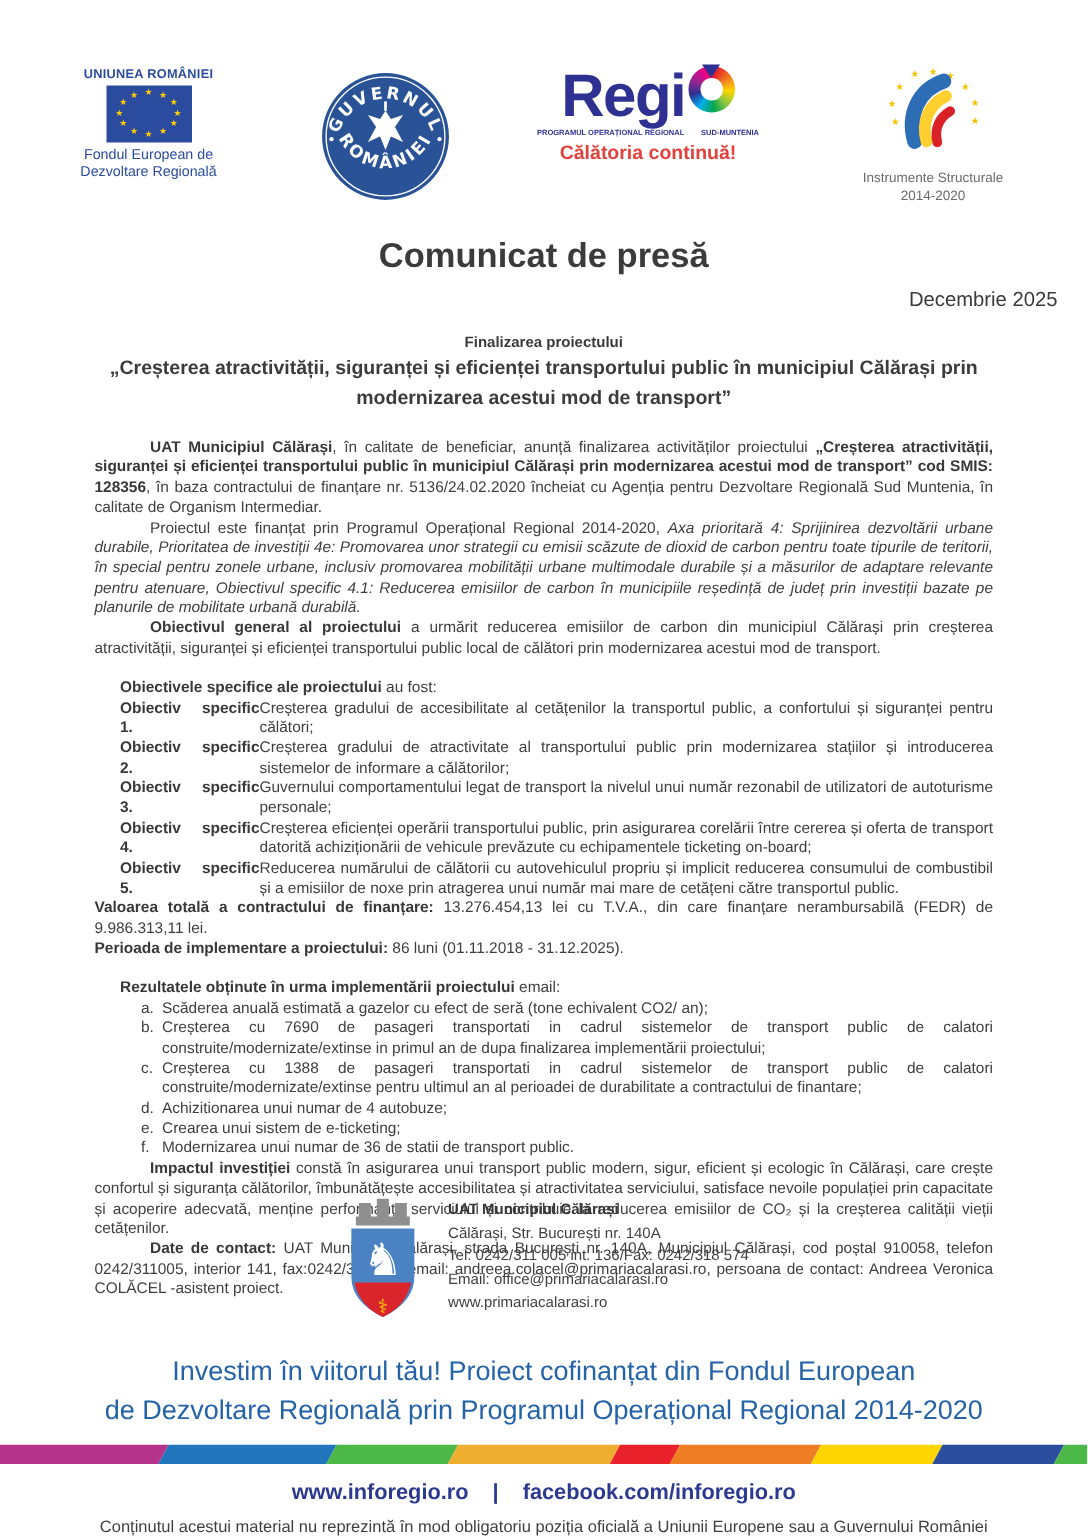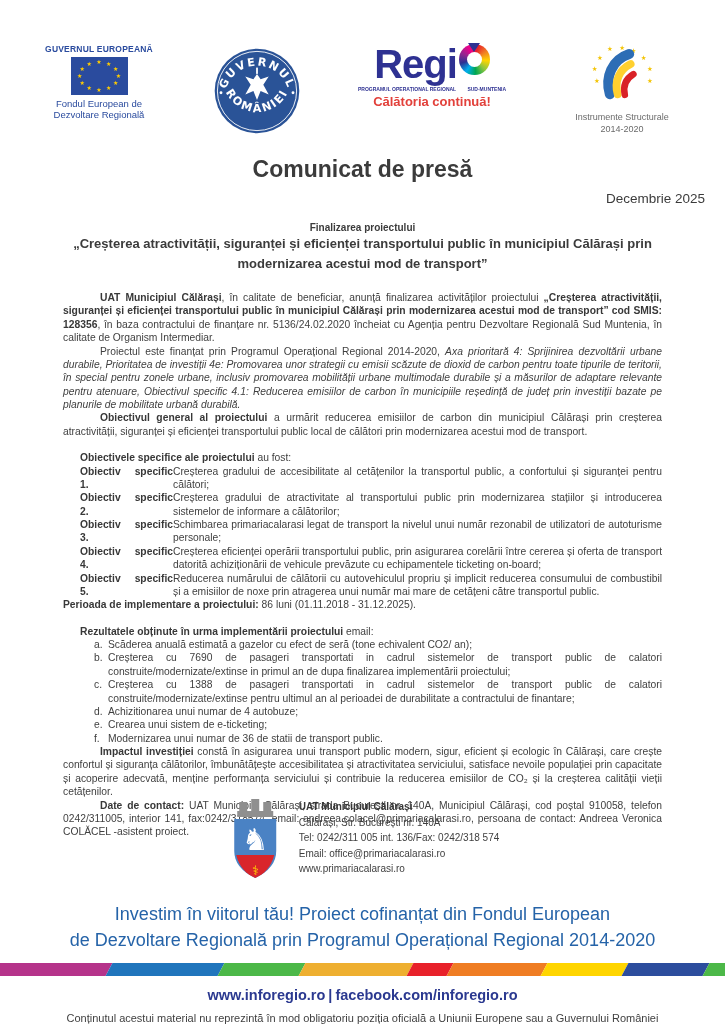--- a/index.html
+++ b/index.html
@@ -67,35 +67,35 @@
   .org-text{font-size:10px;line-height:1.55;color:#3f3f3f;text-align:left;}
   .org-name{font-weight:bold;color:#383838;}
 
   
   .bottom{position:absolute;top:901px;left:0;width:725px;}
   .investim{text-align:center;font-size:18px;line-height:1.45;color:#2563a8;}
   .stripe{margin-top:10px;height:13px;display:flex;overflow:hidden;}
   .stripe .seg{transform:skewX(-28deg);}
   .stripe .seg:first-child{margin-left:-12px;}
   .stripe .seg:last-child{margin-right:-12px;}
-  .links{margin-top:11px;display:flex;justify-content:center;gap:3px;
+  .links{margin-top:11px;display:flex;justify-content:center;gap:16px;
          font-size:14.5px;font-weight:bold;color:#2b3990;}
   .links .lnk{cursor:pointer;}
   .disclaimer{margin-top:9px;text-align:center;font-size:11px;color:#3f3f3f;}
   svg text{font-family:"DejaVu Sans",sans-serif;}
 </style>
 </head>
 <body>
 
 <div class="page">
 
   <div class="logos">
 
     <div class="logo logo-eu">
-      <div class="eu-top">GUVERNUL EUROPEANĂ</div>
+      <div class="eu-top">UNIUNEA ROMÂNIEI</div>
       <div class="eu-flag">
           <span style="left: 50%; top: 14%; color: rgb(255, 204, 0);">★</span>
           <span style="left: 67%; top: 18.8231%; color: rgb(255, 204, 0);">★</span>
           <span style="left: 79.4449%; top: 32%; color: rgb(255, 204, 0);">★</span>
           <span style="left: 84%; top: 50%; color: rgb(255, 204, 0);">★</span>
           <span style="left: 79.4449%; top: 68%; color: rgb(255, 204, 0);">★</span>
           <span style="left: 67%; top: 81.1769%; color: rgb(255, 204, 0);">★</span>
           <span style="left: 50%; top: 86%; color: rgb(255, 204, 0);">★</span>
           <span style="left: 33%; top: 81.1769%; color: rgb(255, 204, 0);">★</span>
           <span style="left: 20.5551%; top: 68%; color: rgb(255, 204, 0);">★</span>
@@ -183,32 +183,33 @@
       <div class="obj-item">
           <span class="obj-label">Obiectiv specific 1.</span>
           <span class="obj-text">Creșterea gradului de accesibilitate al cetățenilor la transportul public, a confortului și siguranței pentru călători;</span>
         </div>
       <div class="obj-item">
           <span class="obj-label">Obiectiv specific 2.</span>
           <span class="obj-text">Creșterea gradului de atractivitate al transportului public prin modernizarea stațiilor și introducerea sistemelor de informare a călătorilor;</span>
         </div>
       <div class="obj-item">
           <span class="obj-label">Obiectiv specific 3.</span>
-          <span class="obj-text">Schimbarea primariacalarasi legat de transport la nivelul unui număr rezonabil de utilizatori de autoturisme personale;</span>
+          <span class="obj-text">Guvernului comportamentului legat de transport la nivelul unui număr rezonabil de utilizatori de autoturisme personale;</span>
         </div>
       <div class="obj-item">
           <span class="obj-label">Obiectiv specific 4.</span>
           <span class="obj-text">Creșterea eficienței operării transportului public, prin asigurarea corelării între cererea și oferta de transport datorită achiziționării de vehicule prevăzute cu echipamentele ticketing on-board;</span>
         </div>
       <div class="obj-item">
           <span class="obj-label">Obiectiv specific 5.</span>
           <span class="obj-text">Reducerea numărului de călătorii cu autovehiculul propriu și implicit reducerea consumului de combustibil și a emisiilor de noxe prin atragerea unui număr mai mare de cetățeni către transportul public.</span>
         </div>
     </div>
 
+    <p class="sp"><b>Valoarea totală a contractului de finanțare:</b><span> 13.276.454,13 lei cu T.V.A., din care finanțare nerambursabilă (FEDR) de 9.986.313,11 lei.</span></p>
 
     <p class="sp"><b>Perioada de implementare a proiectului:</b><span> 86 luni (01.11.2018 - 31.12.2025).</span></p>
 
     <div class="res-block">
       <p><b>Rezultatele obținute în urma implementării proiectului</b><span> email:</span></p>
       <div class="res-item">
           <span class="res-marker">a.</span>
           <span class="res-text">Scăderea anuală estimată a gazelor cu efect de seră (tone echivalent CO2/ an);</span>
         </div>
       <div class="res-item">

